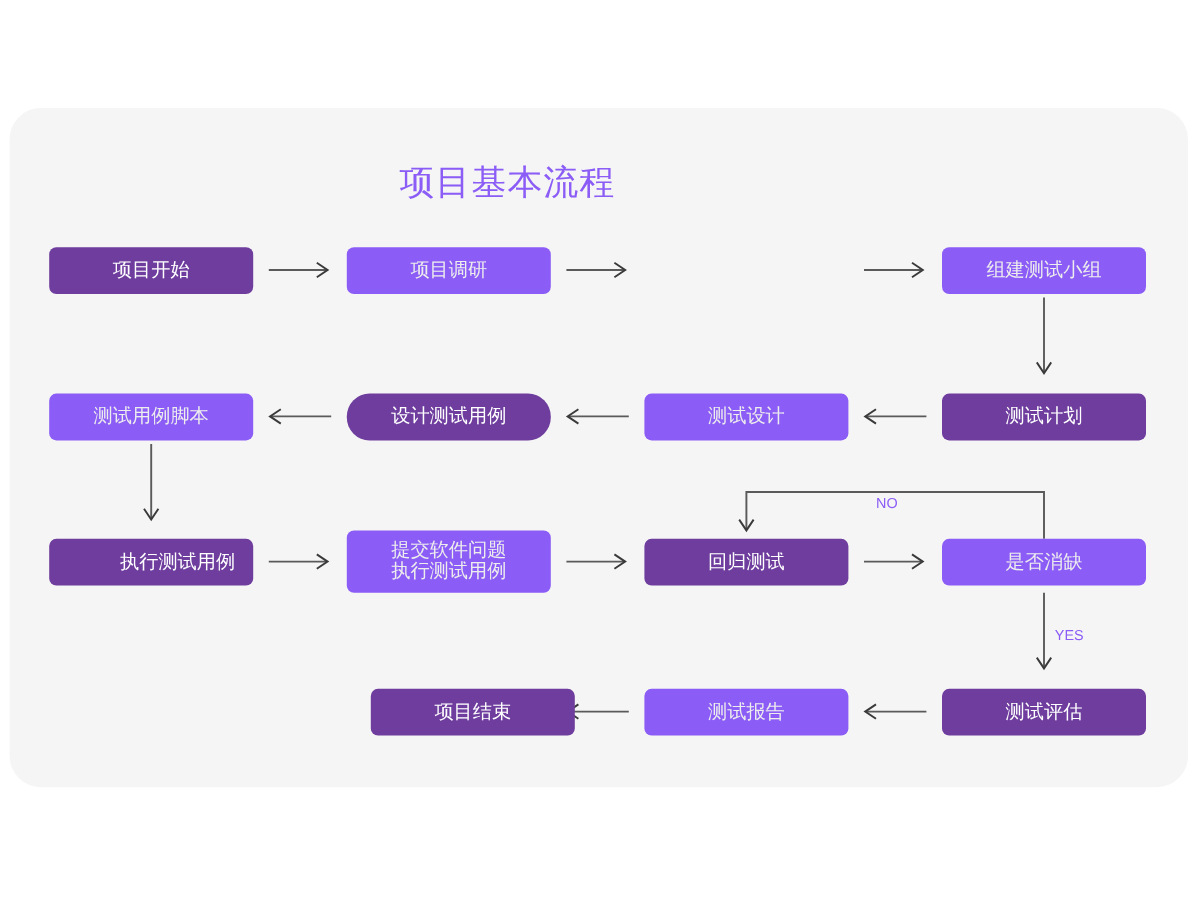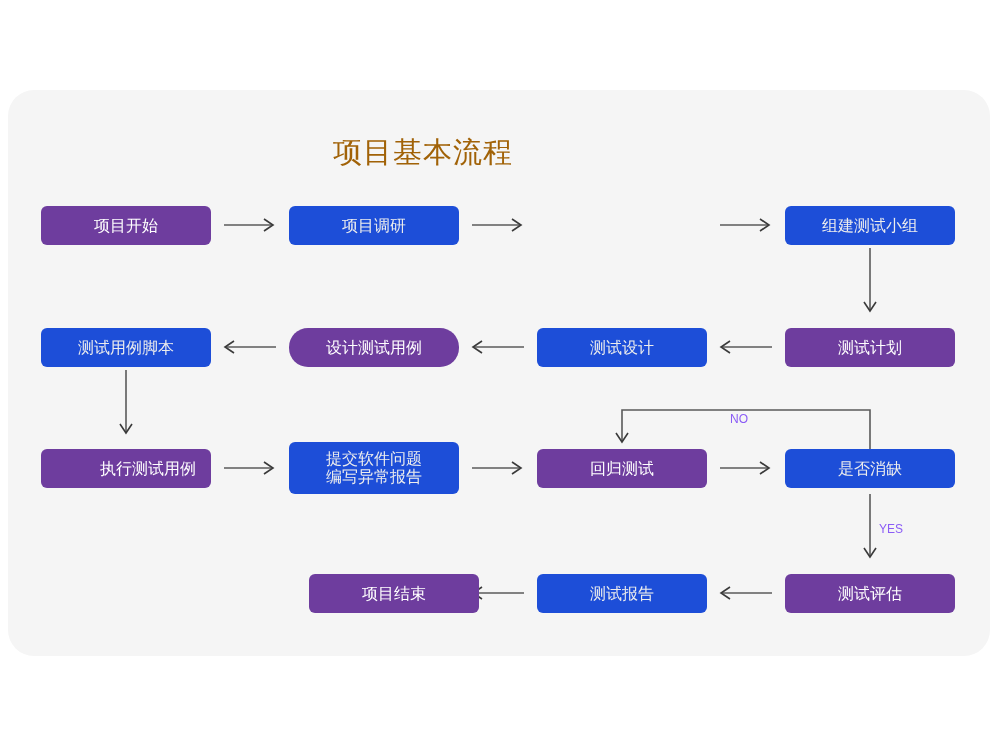--- a/index.html
+++ b/index.html
@@ -8,30 +8,30 @@
     font-family:"Liberation Sans","DejaVu Sans",sans-serif;
     overflow:hidden;
   }
   #canvas{position:relative;width:1000px;height:750px;}
   #card{
     position:absolute;left:8px;top:90px;width:982px;height:566px;
     background:#f5f5f5;border-radius:26px;
   }
   #title{
     position:absolute;left:0;top:133px;width:846px;text-align:center;
-    font-size:29px;color:#a16207;letter-spacing:1px;font-weight:400;
+    font-size:29px;color:#8b5cf6;letter-spacing:1px;font-weight:400;
   }
   .node{
     position:absolute;width:170px;height:39px;border-radius:6px;
     display:flex;align-items:center;justify-content:center;
     font-size:16px;line-height:18px;text-align:center;
     box-sizing:border-box;
   }
   .node.purple{background:#6e3d9e;color:#ffffff;}
-  .node.gray{background:#1d4ed8;color:#ededed;}
+  .node.gray{background:#8b5cf6;color:#ededed;}
   .node.tall{height:52px;}
   .node .lbl{white-space:pre-line;}
   svg#wires{position:absolute;left:0;top:0;width:1000px;height:750px;pointer-events:none;}
   .wire{stroke:#5a5a5a;stroke-width:1.6;fill:none;}
   .wirehead{stroke:#3a3a3a;stroke-width:1.6;fill:none;}
   .edge-label{
     position:absolute;font-size:12px;color:#8b5cf6;
   }
 </style>
 </head>
@@ -135,21 +135,21 @@
   </div>
   <div class="node purple" style="left:785px;top:328px;">
     <span class="lbl">测试计划</span>
   </div>
 
   <div class="node purple" style="left:41px;top:449px;padding-left:44px;">
     <span class="lbl">执行测试用例</span>
   </div>
   <div class="node gray tall" style="left:289px;top:442px;">
     <span class="lbl">提交软件问题
-编写异常报告</span>
+执行测试用例</span>
   </div>
   <div class="node purple" style="left:537px;top:449px;">
     <span class="lbl">回归测试</span>
   </div>
   <div class="node gray" style="left:785px;top:449px;">
     <span class="lbl">是否消缺</span>
   </div>
 
   <div class="node purple" style="left:289px;top:574px;margin-left:20px;">
     <span class="lbl">项目结束</span>

